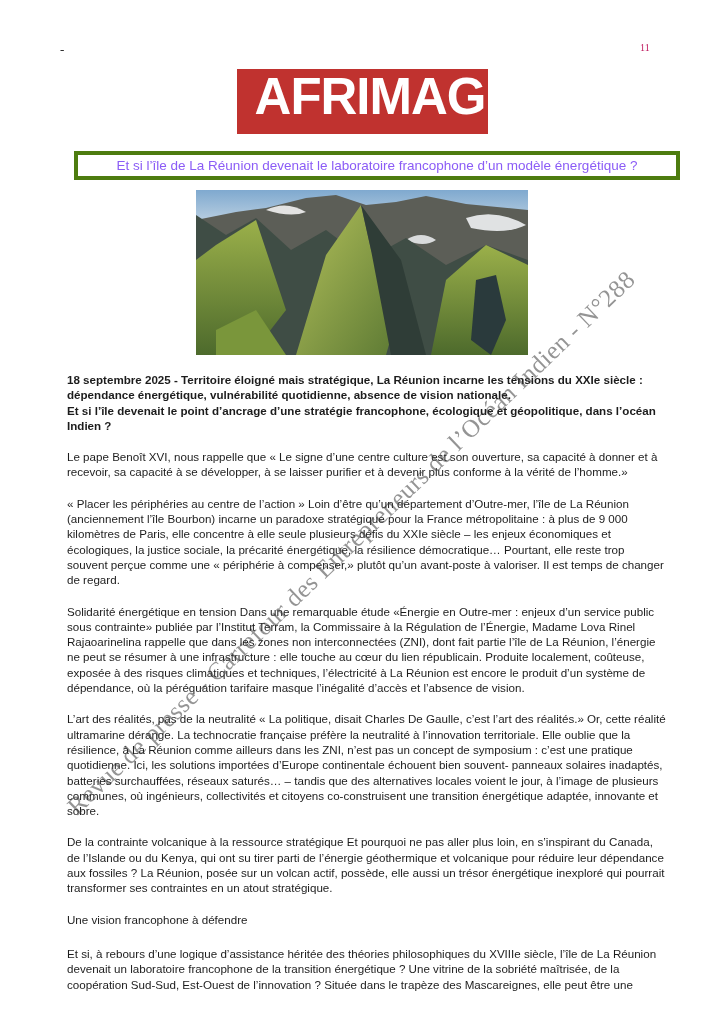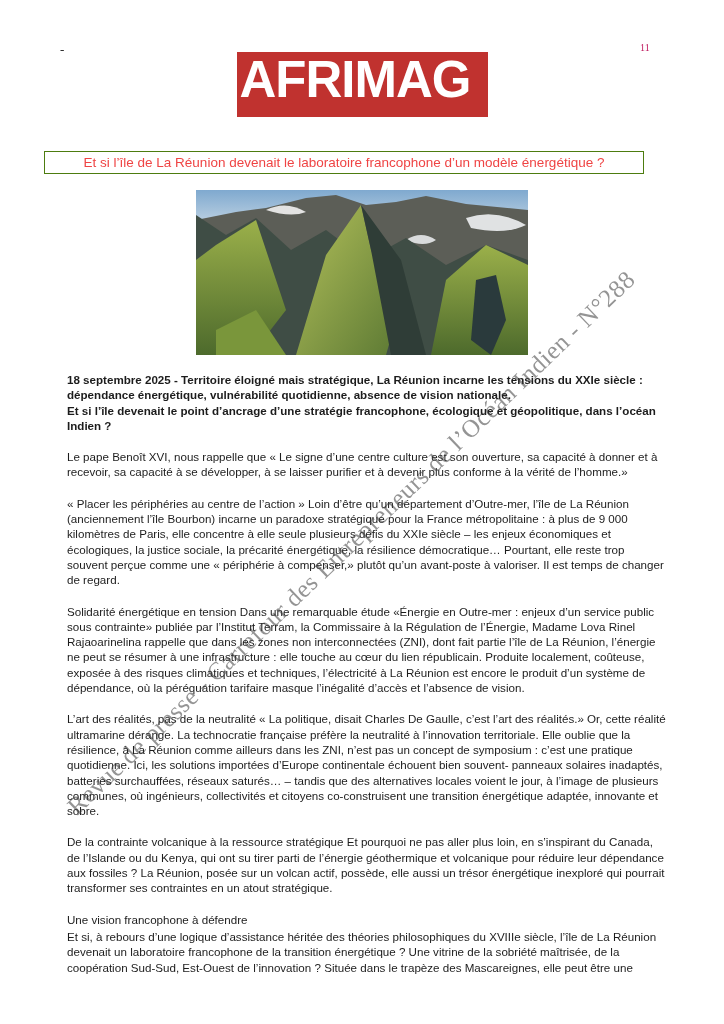--- a/index.html
+++ b/index.html
@@ -10,36 +10,36 @@
   }
   .page-dash {
     position: absolute; left: 60px; top: 42px;
     font-family: "Liberation Serif", serif; font-size: 13px; color: #222;
   }
   .page-number {
     position: absolute; left: 640px; top: 42px;
     font-family: "Liberation Serif", serif; font-size: 10px; color: #be185d;
   }
   .logo {
-    position: absolute; left: 237px; top: 52px; width: 251px; height: 65px;
-    background: #c0322f; color: #ffffff; text-align: left; overflow: hidden;
+    position: absolute; left: 237px; top: 69px; width: 251px; height: 65px;
+    background: #c0322f; color: #ffffff; text-align: right; overflow: hidden;
   }
   .logo-main {
     display: block; font-family: "Liberation Sans", sans-serif; font-weight: bold;
     font-size: 52px; line-height: 52px; letter-spacing: -1px; margin-top: 1px;
     transform: scaleX(0.98);
   }
   .logo-sub {
     display: block; font-family: "DejaVu Sans", sans-serif; font-size: 7.6px;
     letter-spacing: 1.6px; line-height: 10px; margin-top: 16px; font-weight: bold;
   }
   .title-box {
-    position: absolute; left: 44px; top: 151px; width: 598px; height: 21px;
-    border: 1px solid #4d7c0f; text-align: center;
-    font-size: 13.5px; line-height: 21px; color: #ef4444;
+    position: absolute; left: 74px; top: 151px; width: 598px; height: 21px;
+    border: 4px solid #4d7c0f; text-align: center;
+    font-size: 13.5px; line-height: 21px; color: #8b5cf6;
   }
   .photo {
     position: absolute; left: 196px; top: 190px; width: 332px; height: 165px;
     overflow: hidden;
     background: linear-gradient(180deg, #8fb6d6 0%, #b9cfe0 10%, #5c6a6a 20%, #4e5a4e 35%, #6f8a3a 60%, #85a043 80%, #55703a 100%);
   }
   .photo svg { position: absolute; left: 0; top: 0; }
   .article {
     position: absolute; left: 67px; top: 372px; width: 600px;
     font-size: 11.6px; line-height: 15.3px;
@@ -112,21 +112,21 @@
   </p>
   <p>
     <b>Solidarité énergétique en tension</b><span> Dans une remarquable étude «Énergie en Outre-mer : enjeux d’un service public sous contrainte» publiée par l’Institut Terram, la Commissaire à la Régulation de l’Énergie, Madame Lova Rinel Rajaoarinelina rappelle que dans les zones non interconnectées (ZNI), dont fait partie l’île de La Réunion, l’énergie ne peut se résumer à une infrastructure : elle touche au cœur du lien républicain. Produite localement, coûteuse, exposée à des risques climatiques et techniques, l’électricité à La Réunion est encore le produit d’un système de dépendance, où la péréquation tarifaire masque l’inégalité d’accès et l’absence de vision.</span>
   </p>
   <p>
     <b>L’art des réalités, pas de la neutralité</b><span> « La politique, disait Charles De Gaulle, c’est l’art des réalités.» Or, cette réalité ultramarine dérange. La technocratie française préfère la neutralité à l’innovation territoriale. Elle oublie que la résilience, à La Réunion comme ailleurs dans les ZNI, n’est pas un concept de symposium : c’est une pratique quotidienne. Ici, les solutions importées d’Europe continentale échouent bien souvent- panneaux solaires inadaptés, batteries surchauffées, réseaux saturés… – tandis que des alternatives locales voient le jour, à l’image de plusieurs communes, où ingénieurs, collectivités et citoyens co-construisent une transition énergétique adaptée, innovante et sobre.</span>
   </p>
   <p>
     <b>De la contrainte volcanique à la ressource stratégique</b><span>  Et pourquoi ne pas aller plus loin, en s’inspirant du Canada, de l’Islande ou du Kenya, qui ont su tirer parti de l’énergie géothermique et volcanique pour réduire leur dépendance aux fossiles ? La Réunion, posée sur un volcan actif, possède, elle aussi un trésor énergétique inexploré qui pourrait transformer ses contraintes en un atout stratégique.</span>
   </p>
-  <p style="margin-bottom:2px;">
+  <p style="margin-bottom:19px;">
     <b>Une vision francophone à défendre</b>
   </p>
   <p>
     <span>Et si, à rebours d’une logique d’assistance héritée des théories philosophiques du XVIIIe siècle, l’île de La Réunion devenait un laboratoire francophone de la transition énergétique ? Une vitrine de la sobriété maîtrisée, de la coopération Sud-Sud, Est-Ouest de l’innovation ? Située dans le trapèze des Mascareignes, elle peut être une</span>
   </p>
 </div>
 
 <div class="watermark" style="left:62px; top:800px;">Revue de presse - Carrefour des Entrepreneurs de l’Océan Indien - N°288</div>
 
 </body></html>

